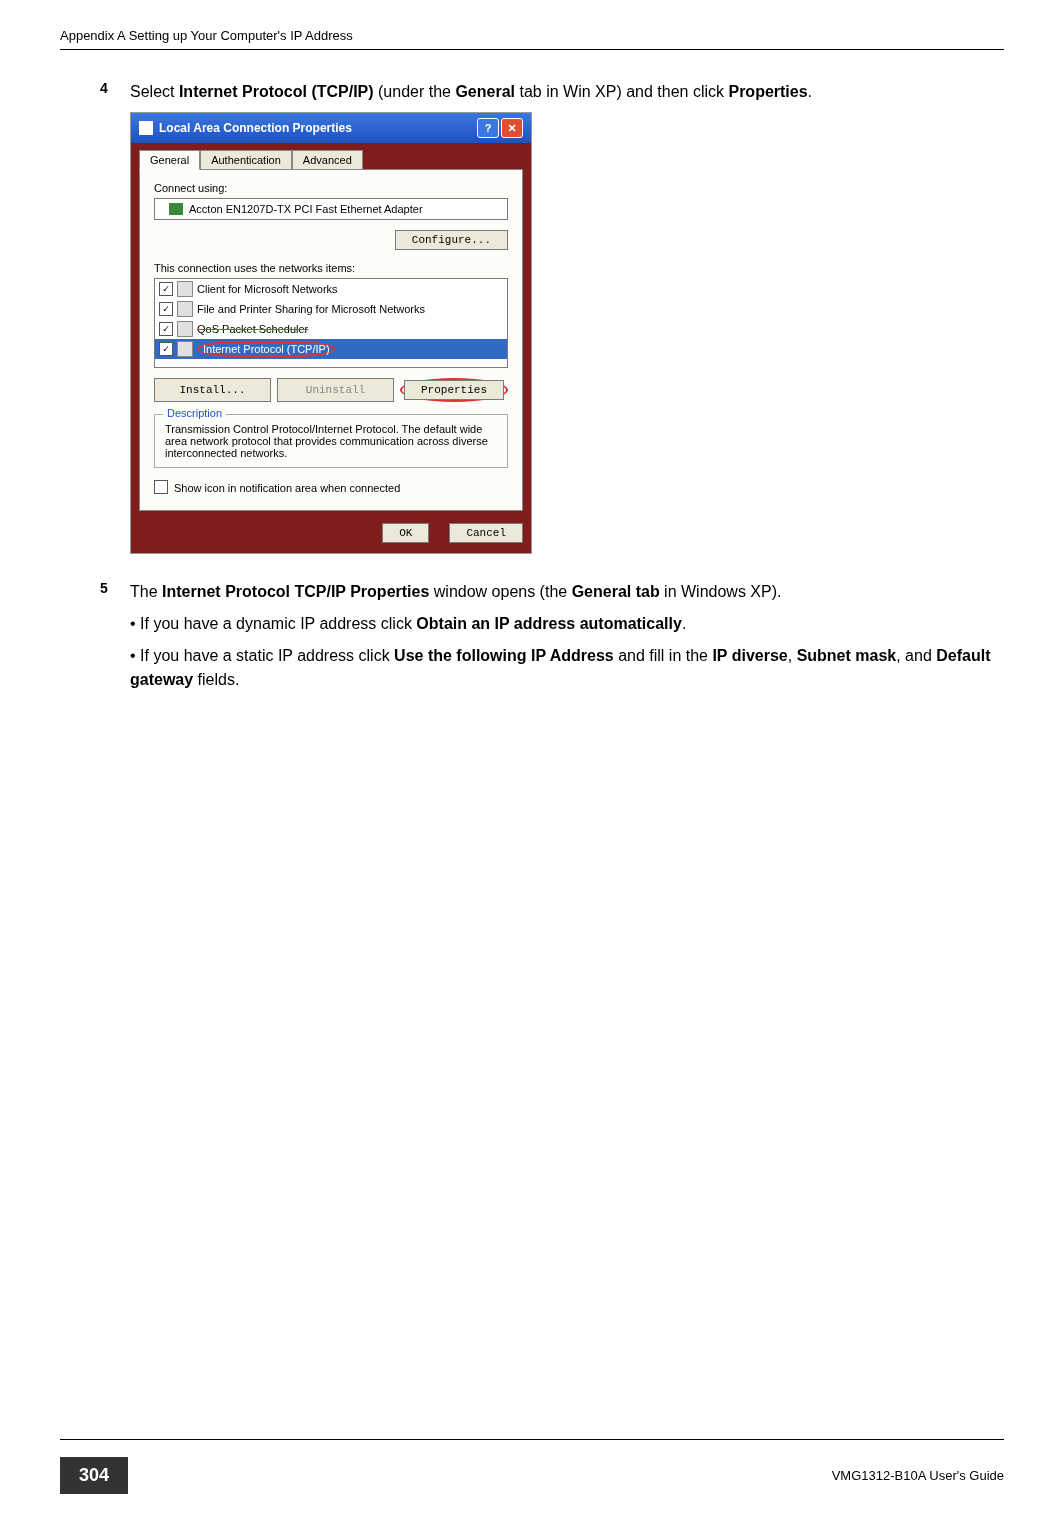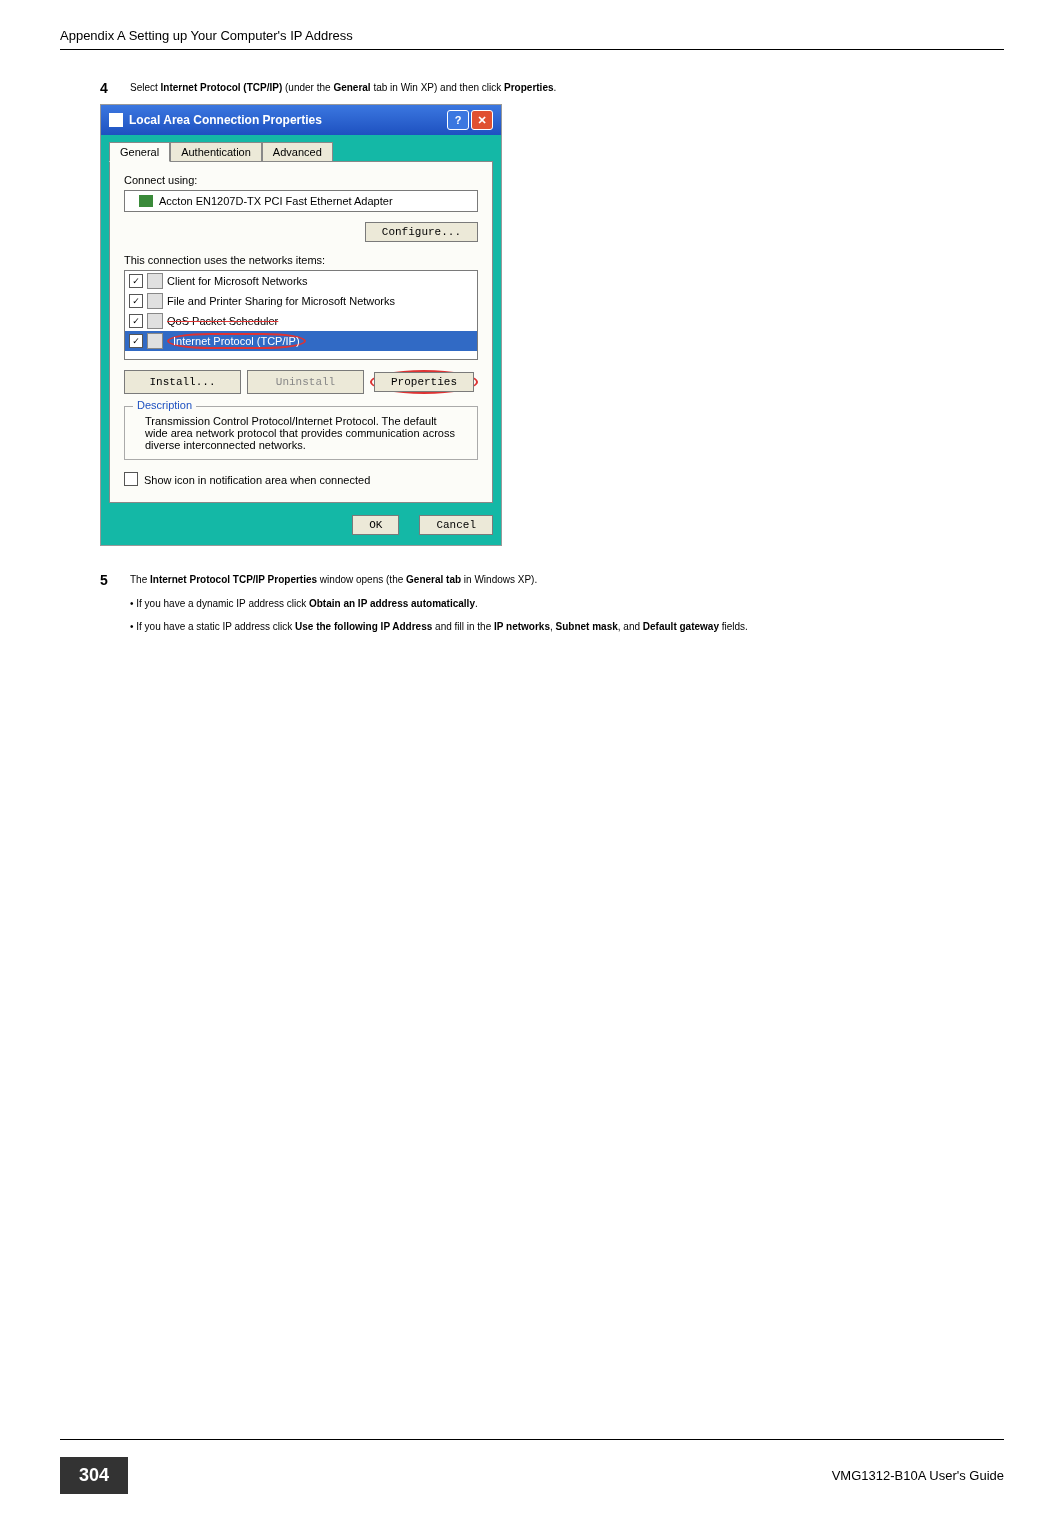--- a/index.html
+++ b/index.html
@@ -1,24 +1,24 @@
 <!DOCTYPE html>
 <html><head>
 <meta charset="utf-8">
 <style>
 body{margin:0;font-family:Verdana,Arial,sans-serif;background:#fff;color:#000;width:1064px;height:1524px;position:relative}
 .header-rule{border-bottom:1px solid #000;margin:0 60px;padding-top:28px}
 .header-text{font-size:13px;color:#000;padding-bottom:6px}
 .content{padding:30px 60px 0 100px}
 .step{display:flex;margin-bottom:8px}
 .step-num{font-weight:bold;width:30px;flex-shrink:0;font-size:14px}
-.step-text{font-size:10px;line-height:1.5}
+.step-text{font-size:16px;line-height:1.5}
 .fig-cap{font-size:14px;color:#000;margin:6px 0 6px 30px}
 .fig-cap b{color:#333}
-.dialog{width:400px;border:1px solid #999;background:#14b8a6;font-family:Tahoma,sans-serif;font-size:11px;margin-bottom:26px}
+.dialog{width:400px;margin-left:30px;border:1px solid #999;background:#7f1d1d;font-family:Tahoma,sans-serif;font-size:11px;margin-bottom:26px}
 .titlebar{background:linear-gradient(#3b77e0,#1e51c0);color:#fff;padding:5px 8px;display:flex;align-items:center;justify-content:space-between;font-weight:bold;font-size:12px}
 .tb-left{display:flex;align-items:center;gap:6px}
 .tb-icon{width:14px;height:14px;background:#fff;display:inline-block}
 .tb-btns{display:flex;gap:2px}
 .tb-btn{width:20px;height:18px;border:1px solid #fff;background:#3b77e0;color:#fff;display:flex;align-items:center;justify-content:center;font-size:11px;border-radius:3px;font-weight:bold}
 .tb-close{background:#e05030}
 .tabs{display:flex;padding:6px 8px 0 8px;gap:0}
 .tab{padding:3px 10px;border:1px solid #888;background:#ece9d8;font-size:11px;position:relative;top:1px}
 .tab.active{background:#fcfcf8;border-bottom:1px solid #fcfcf8;z-index:2}
 .tabpanel{margin:0 8px 8px 8px;background:#fcfcf8;border:1px solid #888;padding:12px 14px}
@@ -30,21 +30,21 @@
 .btn.disabled{color:#888}
 .listbox{border:1px solid #7a7a7a;background:#fff;height:88px;overflow:hidden;margin-bottom:10px}
 .li{display:flex;align-items:center;gap:4px;padding:2px 4px}
 .chk{width:12px;height:12px;border:1px solid #555;background:#fff;display:inline-flex;align-items:center;justify-content:center;font-size:9px}
 .item-icon{width:14px;height:14px;background:#e0e0e0;border:1px solid #888;display:inline-block}
 .li.sel{background:#316ac5;color:#fff}
 .circle-wrap{border:2px solid #d33;border-radius:50%/80%;padding:0 4px;display:inline-block}
 .small-circle{border:2px solid #d33;border-radius:50%;display:inline-block;padding:0 2px}
 .inst-row{display:flex;gap:6px;margin-bottom:12px}
 .inst-row .btn{flex:1}
-.group{border:1px solid #aaa;padding:8px 20px;margin-bottom:12px;position:relative}
+.group{border:1px solid #aaa;padding:8px 10px;margin-bottom:12px;position:relative}
 .group-lab{position:absolute;top:-8px;left:8px;background:#fcfcf8;padding:0 4px;color:#1e51c0}
 .show-row{display:flex;align-items:flex-end;gap:6px;margin-bottom:4px}
 .dlg-foot{display:flex;justify-content:flex-end;gap:20px;padding:4px 8px 10px 8px}
 .bullets{padding-left:30px}
 .bullets .step-text{margin-bottom:8px}
 .footer{position:absolute;bottom:30px;left:60px;right:60px;display:flex;align-items:center;justify-content:space-between;font-size:13px}
 .page-num{background:#333;color:#fff;font-weight:bold;padding:8px 19px;font-size:18px}
 .foot-rule{border-top:1px solid #000;position:absolute;bottom:84px;left:60px;right:60px}
 .str{text-decoration:line-through;text-decoration-color:#d33}
 </style>
@@ -140,21 +140,21 @@
     <div class="step-text">
       <span>The </span><b>Internet Protocol TCP/IP Properties</b><span> window opens (the </span><b>General tab</b><span> in Windows XP).</span>
     </div>
   </div>
 
   <div class="bullets">
     <div class="step-text">
       <span>• If you have a dynamic IP address click </span><b>Obtain an IP address automatically</b><span>.</span>
     </div>
     <div class="step-text">
-      <span>• If you have a static IP address click </span><b>Use the following IP Address</b><span> and fill in the </span><b>IP networks</b><span>, </span><b>Subnet mask</b><span>, and </span><b>Default gateway</b><span> fields.</span>
+      <span>• If you have a static IP address click </span><b>Use the following IP Address</b><span> and fill in the </span><b>IP diverse</b><span>, </span><b>Subnet mask</b><span>, and </span><b>Default gateway</b><span> fields.</span>
     </div>
   </div>
 
 </div>
 
 <div class="foot-rule"></div>
 <div class="footer">
   <div class="page-num">304</div>
   <div>VMG1312-B10A User's Guide</div>
 </div>

